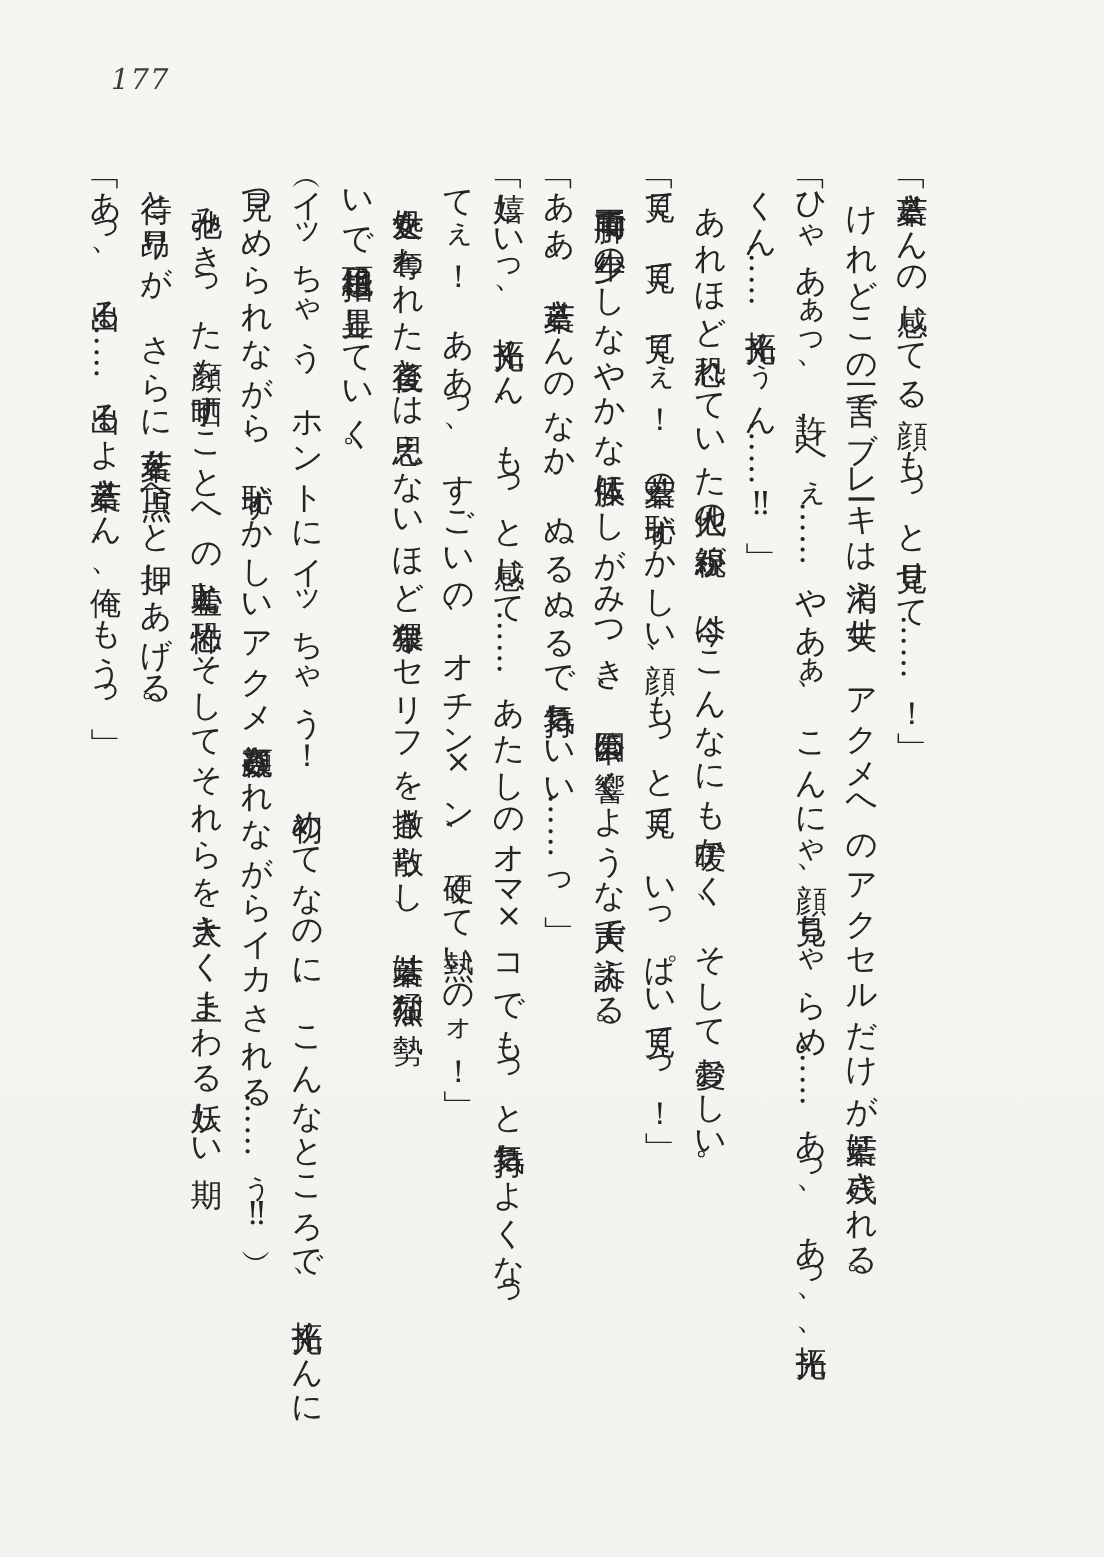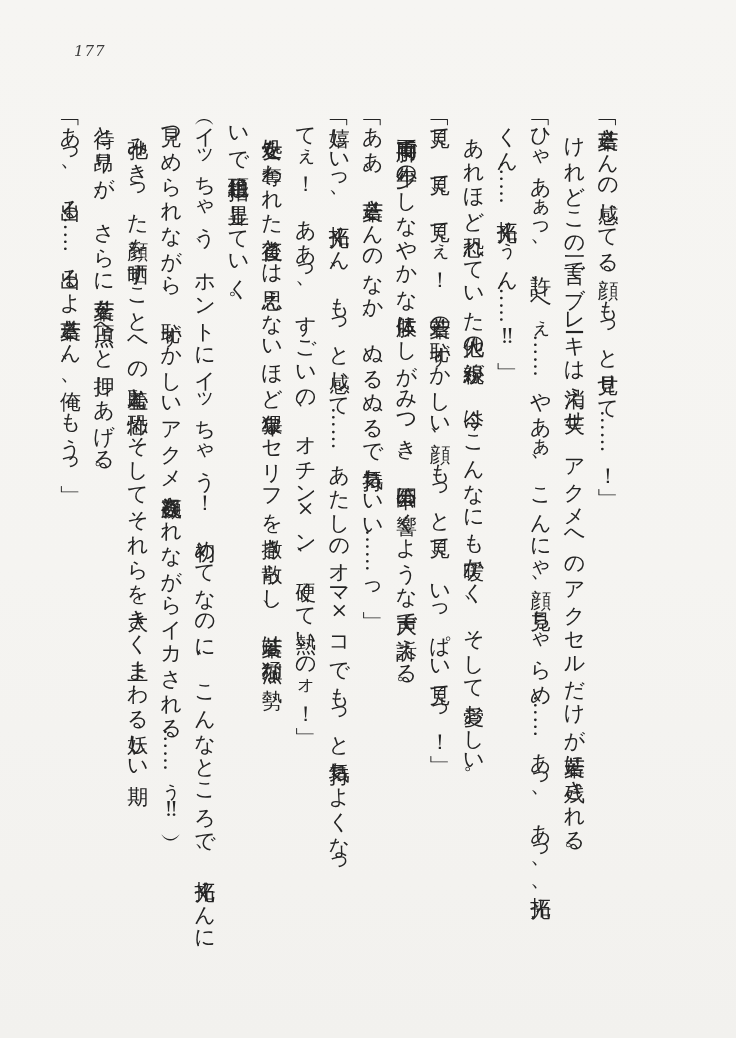--- a/index.html
+++ b/index.html
@@ -17,21 +17,21 @@
     width: 736px;
     height: 1038px;
     background: linear-gradient(180deg, #f6f5f2 0%, #f5f4f1 55%, #f2f1ee 100%);
   }
   .page-number {
     position: absolute;
     top: 42px;
     left: 74px;
     font-family: "DejaVu Serif", "Liberation Serif", serif;
     font-style: italic;
-    font-size: 15px;
+    font-size: 19px;
     letter-spacing: 1px;
     color: #3b3b3b;
   }
   .text-block {
     position: absolute;
     top: 112px;
     right: 112px;
     height: 848px;
     writing-mode: vertical-rl;
     -webkit-writing-mode: vertical-rl;

